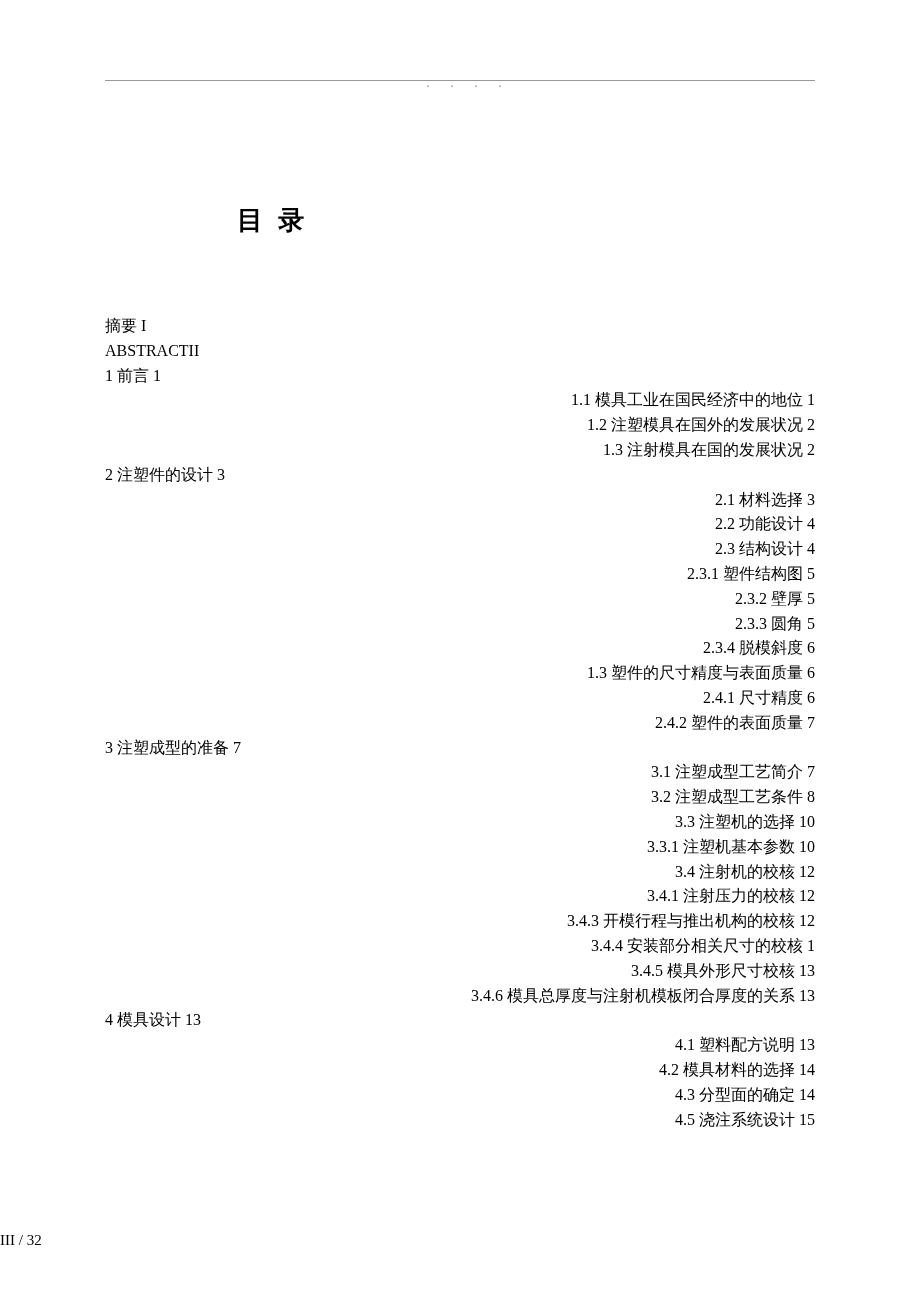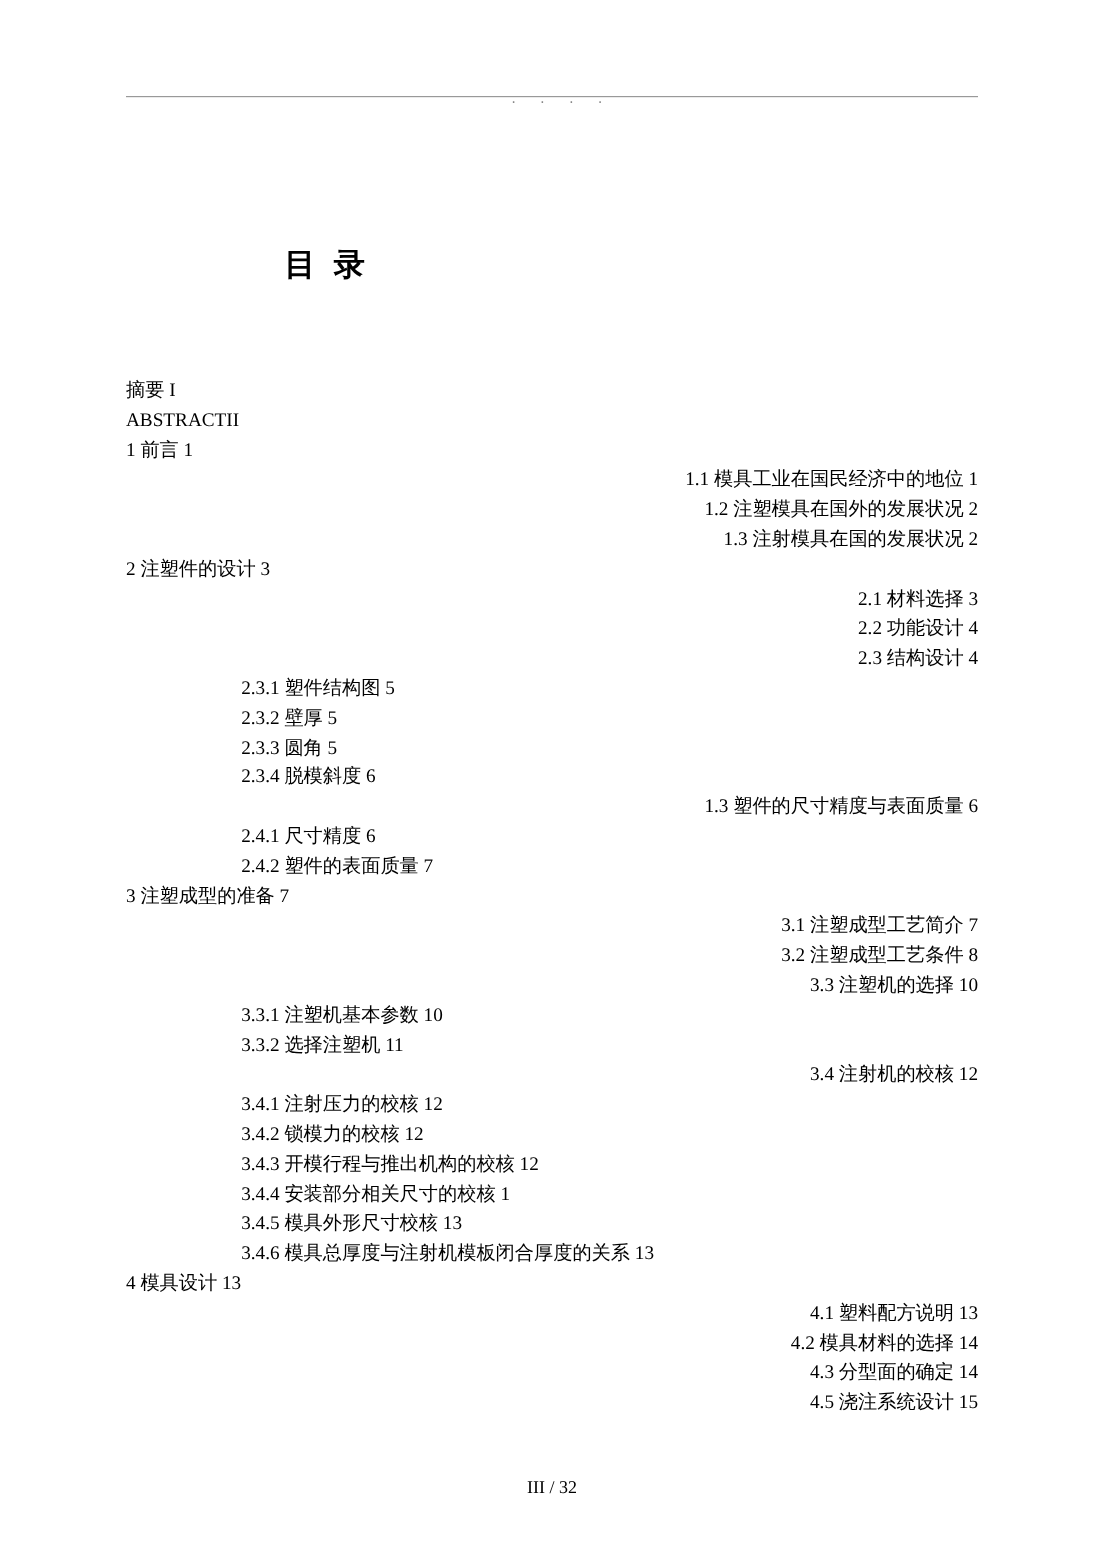--- a/index.html
+++ b/index.html
@@ -48,27 +48,26 @@
   }
   .toc {
     position: absolute;
     top: 222px;
     left: 0;
     right: 0;
     margin-top: 12px;
   }
   .l0 { padding-left: 0; }
   .l1 { padding-left: 48px; text-align: right; }
-  .l2 { padding-left: 96px; }
+  .l2 { padding-left: 96px; text-align: right; }
   .footer {
     position: absolute;
     bottom: 50px;
     left: 0;
     width: 100%;
-    text-align: center;
     font-size: 15px;
     font-family: "Times New Roman", serif;
   }
 </style>
 </head>
 <body>
 
 <div class="page">
   <div class="divider"></div>
   <div class="dot-bar">.   .       .    .</div>
@@ -91,24 +90,22 @@
       <div class="l2">2.3.3 圆角 5</div>
       <div class="l2">2.3.4 脱模斜度 6</div>
       <div class="l1">1.3 塑件的尺寸精度与表面质量 6</div>
       <div class="l2">2.4.1 尺寸精度 6</div>
       <div class="l2">2.4.2 塑件的表面质量 7</div>
       <div class="l0">3 注塑成型的准备 7</div>
       <div class="l1">3.1 注塑成型工艺简介 7</div>
       <div class="l1">3.2 注塑成型工艺条件 8</div>
       <div class="l1">3.3 注塑机的选择 10</div>
       <div class="l2">3.3.1 注塑机基本参数 10</div>
-      <div class="l2">3.3.2 选择注塑机 11</div>
       <div class="l1">3.4 注射机的校核 12</div>
       <div class="l2">3.4.1 注射压力的校核 12</div>
-      <div class="l2">3.4.2 锁模力的校核 12</div>
       <div class="l2">3.4.3 开模行程与推出机构的校核 12</div>
       <div class="l2">3.4.4 安装部分相关尺寸的校核 1</div>
       <div class="l2">3.4.5 模具外形尺寸校核 13</div>
       <div class="l2">3.4.6 模具总厚度与注射机模板闭合厚度的关系 13</div>
       <div class="l0">4 模具设计 13</div>
       <div class="l1">4.1 塑料配方说明 13</div>
       <div class="l1">4.2 模具材料的选择 14</div>
       <div class="l1">4.3 分型面的确定 14</div>
       <div class="l1">4.5 浇注系统设计 15</div>
     </div>

